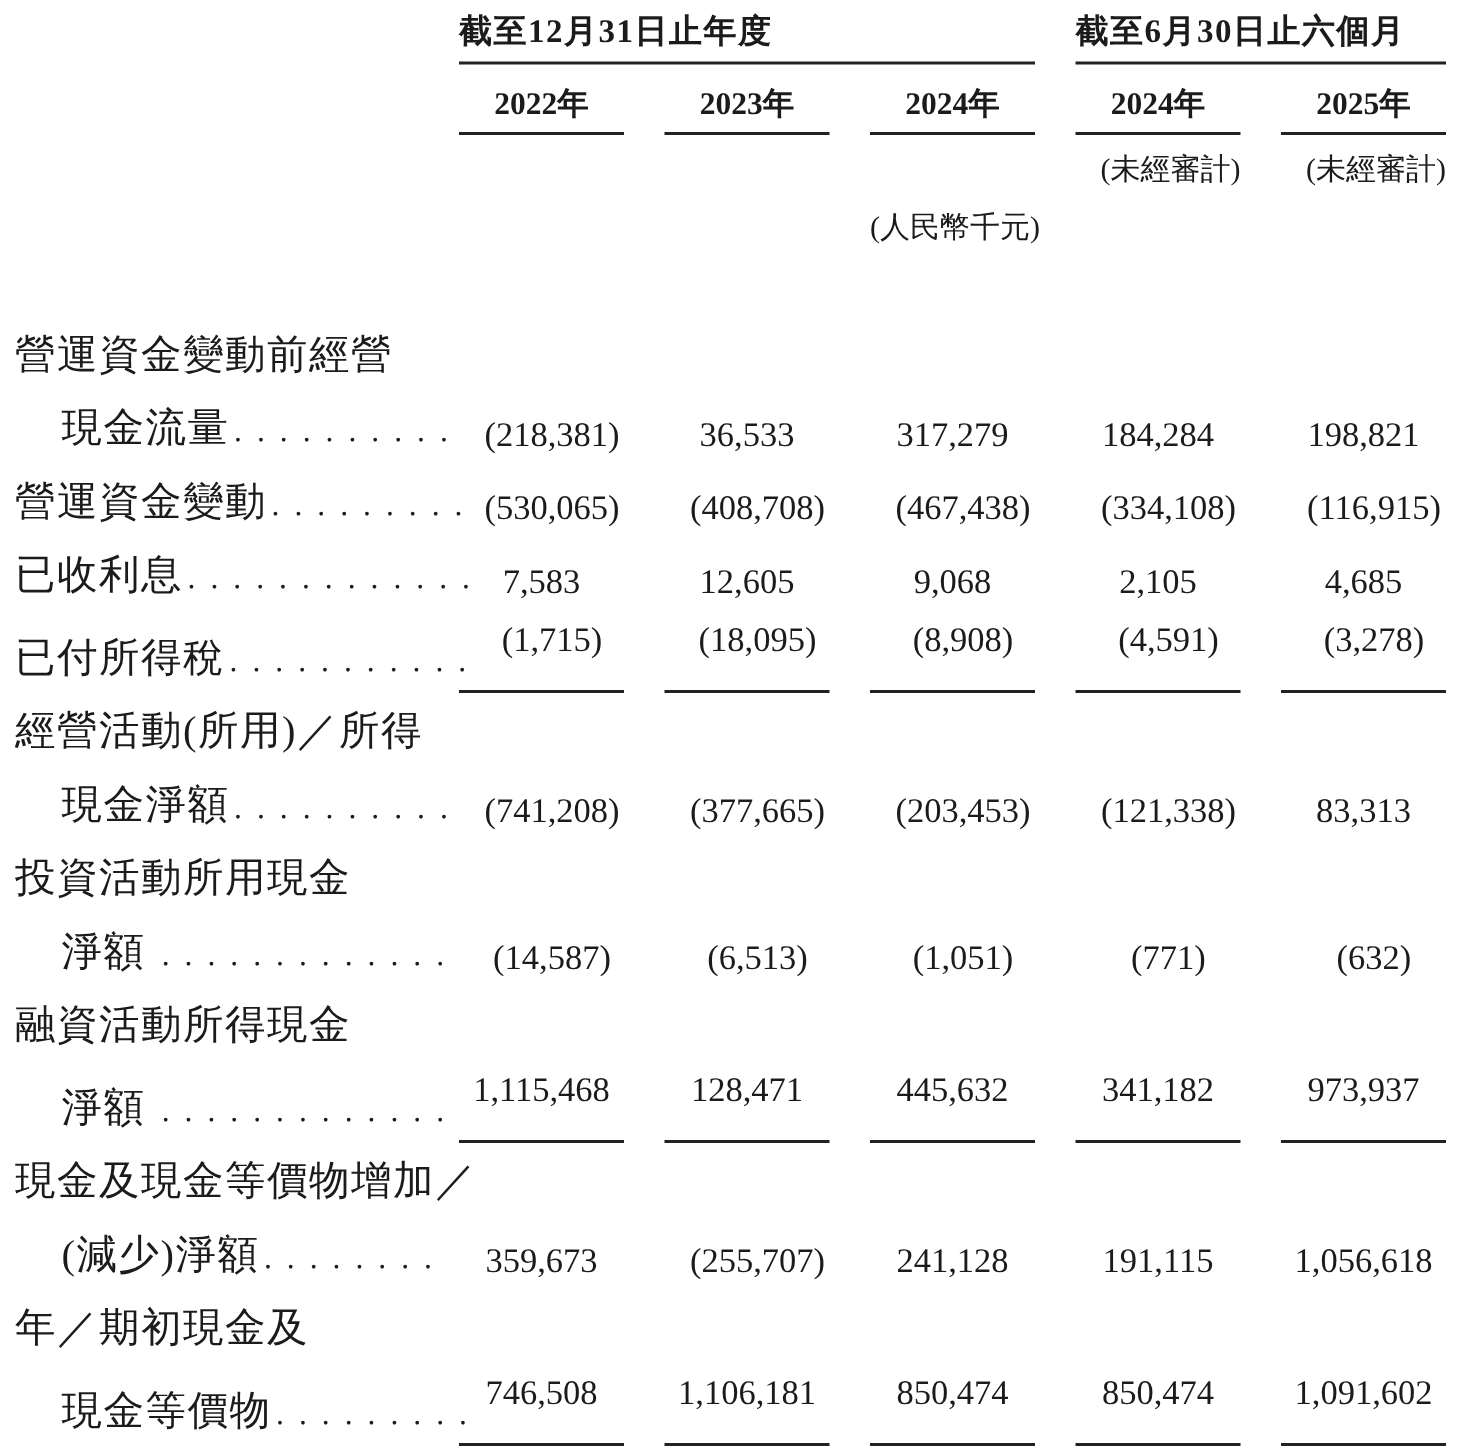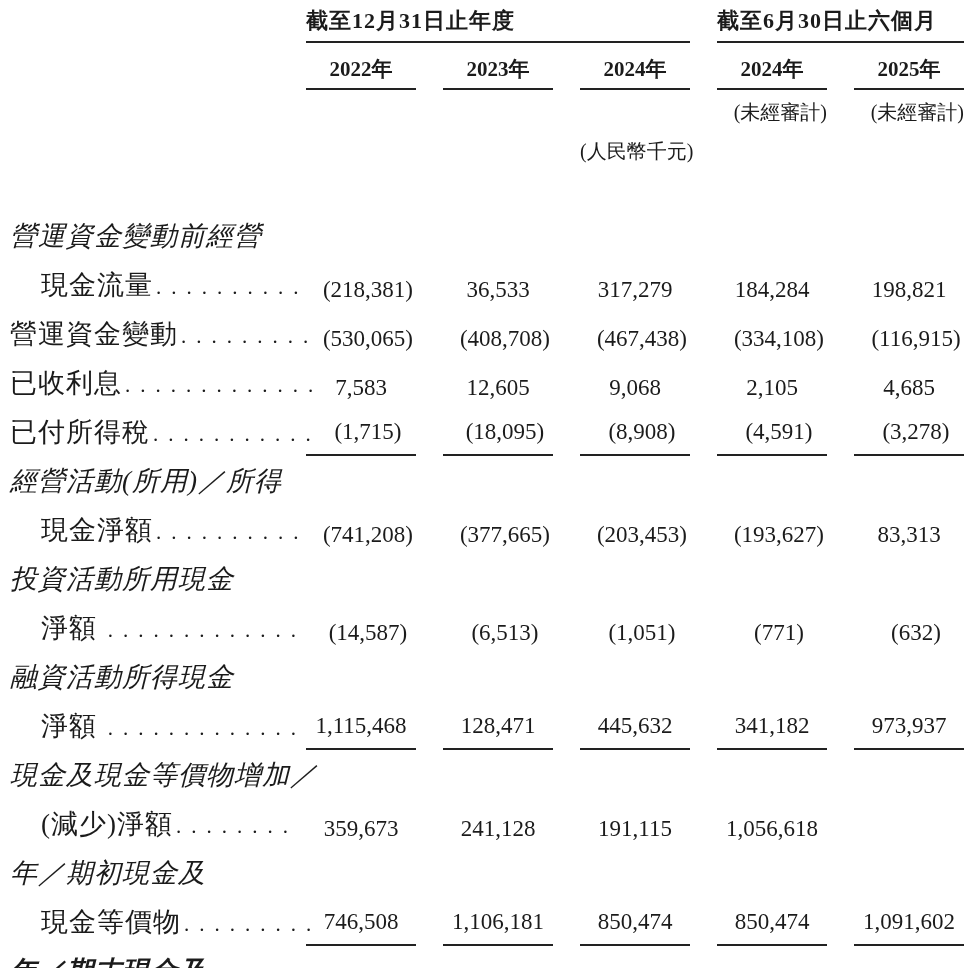--- a/index.html
+++ b/index.html
@@ -56,38 +56,38 @@
     height: 46px;
   }
   
   .lbl, .lblfull {
     grid-column: 1;
     font-size: 27px;
     white-space: nowrap;
     padding: 7px 0 6px 0;
     letter-spacing: 1px;
   }
-  .lblfull { grid-column: 1 / 7; font-style: italic; }
+  .lblfull { grid-column: 1 / 7; }
   .ind { padding-left: 31px; }
   .dots {
     letter-spacing: 10px;
     font-size: 21px;
     margin-left: 3px;
   }
   .num {
     font-size: 23px;
     text-align: center;
     white-space: nowrap;
     padding: 7px 0 6px 0;
   }
   .num .val { display: inline-block; }
   .num .val.neg { margin-right: -14px; }
   .ruled {
     border-bottom: 2px solid #222;
-    padding-bottom: 9px;
+    padding-bottom: 20px;
   }
   .bold { font-weight: bold; }
 </style>
 </head>
 <body>
 
 <div class="sheet">
   <div class="grid">
 
     <div class="group-hdr" style="grid-column:2/5">截至12月31日止年度</div>
@@ -135,21 +135,21 @@
     <div class="num ruled"><span class="val neg">(8,908)</span></div>
     <div class="num ruled"><span class="val neg">(4,591)</span></div>
     <div class="num ruled"><span class="val neg">(3,278)</span></div>
 
     <div class="lblfull">經營活動(所用)／所得</div>
 
     <div class="lbl ind"><span>現金淨額</span><span class="dots">..........</span></div>
     <div class="num"><span class="val neg">(741,208)</span></div>
     <div class="num"><span class="val neg">(377,665)</span></div>
     <div class="num"><span class="val neg">(203,453)</span></div>
-    <div class="num"><span class="val neg">(193,627)</span></div>
+    <div class="num"><span class="val neg">(121,338)</span></div>
     <div class="num"><span class="val">83,313</span></div>
 
     <div class="lblfull">投資活動所用現金</div>
 
     <div class="lbl ind"><span>淨額 </span><span class="dots">.............</span></div>
     <div class="num"><span class="val neg">(14,587)</span></div>
     <div class="num"><span class="val neg">(6,513)</span></div>
     <div class="num"><span class="val neg">(1,051)</span></div>
     <div class="num"><span class="val neg">(771)</span></div>
     <div class="num"><span class="val neg">(632)</span></div>
@@ -160,20 +160,21 @@
     <div class="num ruled"><span class="val">1,115,468</span></div>
     <div class="num ruled"><span class="val">128,471</span></div>
     <div class="num ruled"><span class="val">445,632</span></div>
     <div class="num ruled"><span class="val">341,182</span></div>
     <div class="num ruled"><span class="val">973,937</span></div>
 
     <div class="lblfull">現金及現金等價物增加／</div>
 
     <div class="lbl ind"><span>(減少)淨額</span><span class="dots">........</span></div>
     <div class="num"><span class="val">359,673</span></div>
+    <div class="num"><span class="val neg">(255,707)</span></div>
     <div class="num"><span class="val">241,128</span></div>
     <div class="num"><span class="val">191,115</span></div>
     <div class="num"><span class="val">1,056,618</span></div>
 
     <div class="lblfull">年／期初現金及</div>
 
     <div class="lbl ind"><span>現金等價物</span><span class="dots">.........</span></div>
     <div class="num ruled"><span class="val">746,508</span></div>
     <div class="num ruled"><span class="val">1,106,181</span></div>
     <div class="num ruled"><span class="val">850,474</span></div>

